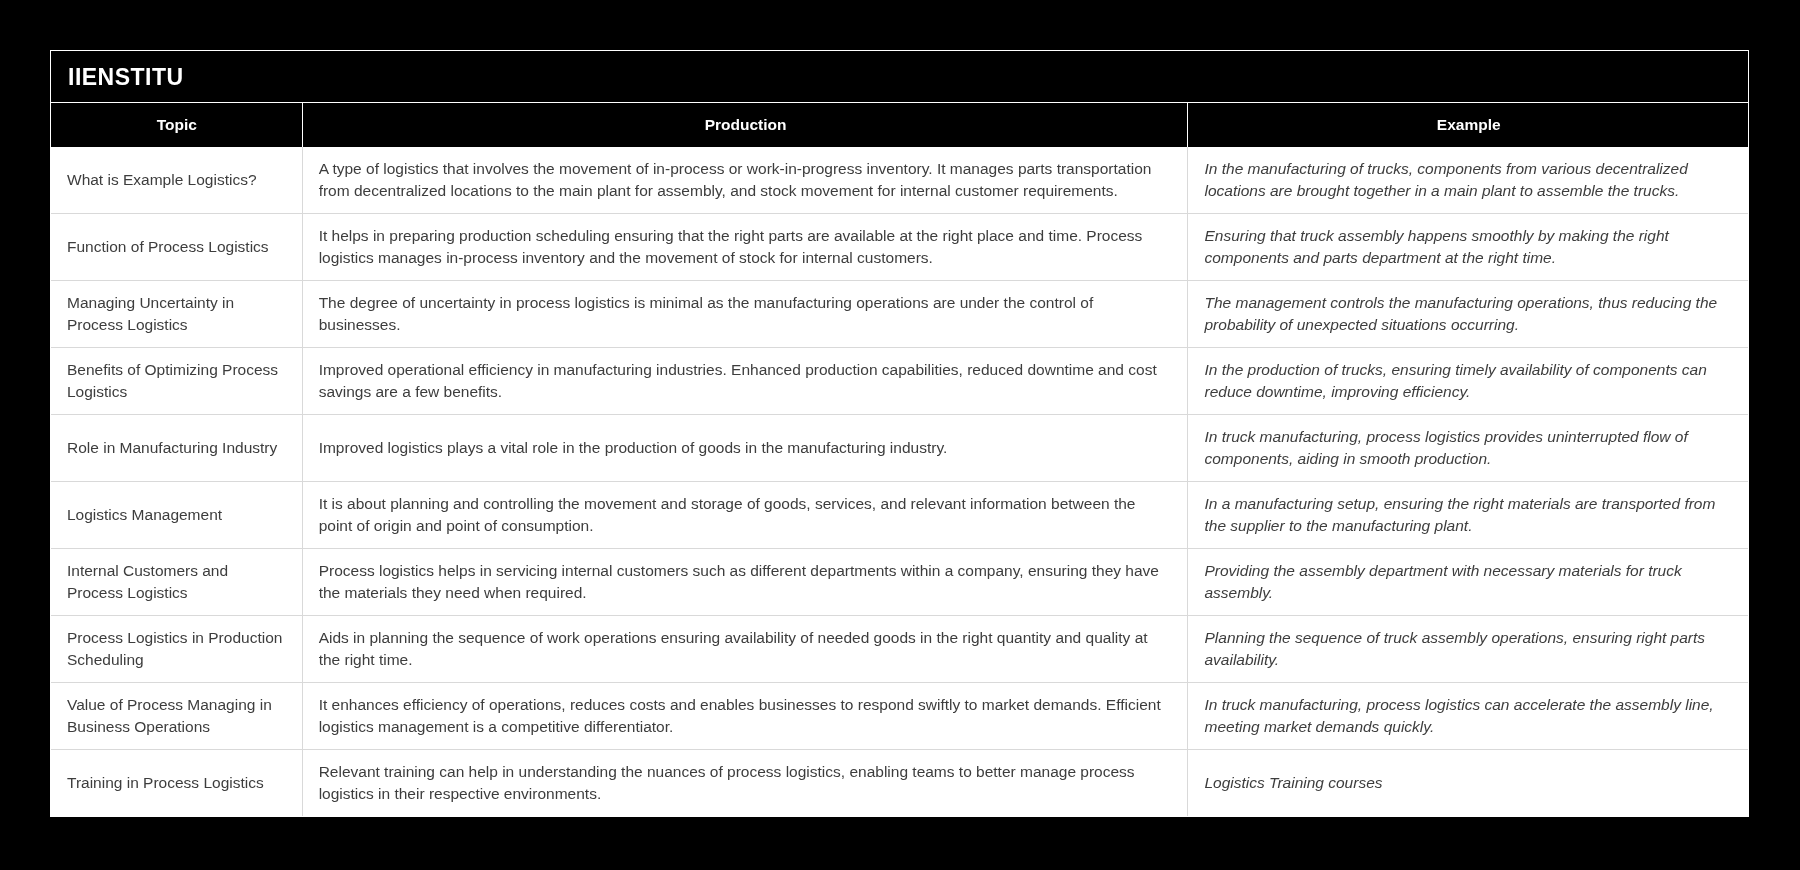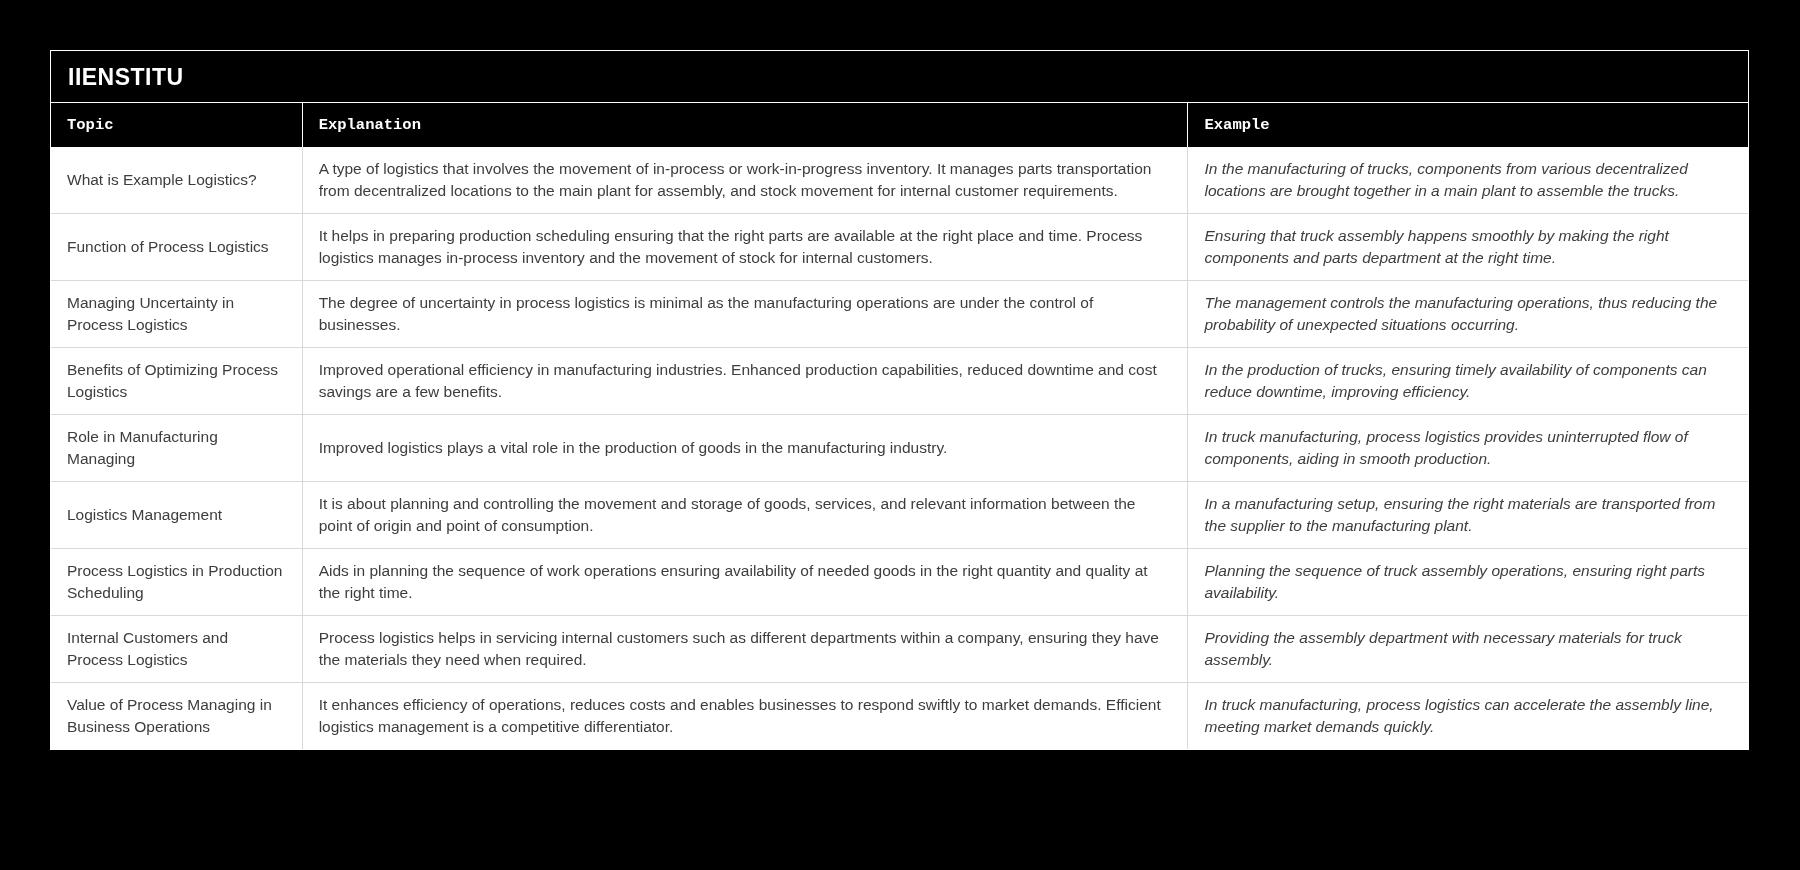--- a/index.html
+++ b/index.html
@@ -51,26 +51,25 @@
     border-collapse: collapse;
     table-layout: fixed;
     background: var(--body-bg);
   }
   table.data-table col.c-topic       { width: 14.8%; }
   table.data-table col.c-explanation { width: 52.2%; }
   table.data-table col.c-example     { width: 33.0%; }
   thead th {
     background: var(--header-bg);
     color: var(--header-text);
-    text-align: left;
+    text-align: center;
     font-size: 15.5px;
     font-weight: bold;
     padding: 13px 15px 13px 16px;
     border-right: 1px solid var(--panel-border);
-    font-family: Liberation Mono, monospace;
   }
   thead th:last-child { border-right: none; }
   tbody td {
     background: var(--body-bg);
     color: var(--body-text);
     font-size: 15.5px;
     line-height: 22px;
     vertical-align: middle;
     padding: 11px 18px 11px 16px;
     border-top: 1px solid var(--divider);
@@ -87,21 +86,21 @@
     <div class="panel-title">IIENSTITU</div>
     <table class="data-table">
       <colgroup>
         <col class="c-topic">
         <col class="c-explanation">
         <col class="c-example">
       </colgroup>
       <thead>
         <tr>
           <th>Topic</th>
-          <th>Explanation</th>
+          <th>Production</th>
           <th>Example</th>
         </tr>
       </thead>
       <tbody>
   <tr>
     <td>What is Example Logistics?</td>
     <td>A type of logistics that involves the movement of in-process or work-in-progress inventory. It manages parts transportation from decentralized locations to the main plant for assembly, and stock movement for internal customer requirements.</td>
     <td>In the manufacturing of trucks, components from various decentralized locations are brought together in a main plant to assemble the trucks.</td>
   </tr>
 
@@ -117,45 +116,50 @@
     <td>The management controls the manufacturing operations, thus reducing the probability of unexpected situations occurring.</td>
   </tr>
 
   <tr>
     <td>Benefits of Optimizing Process Logistics</td>
     <td>Improved operational efficiency in manufacturing industries. Enhanced production capabilities, reduced downtime and cost savings are a few benefits.</td>
     <td>In the production of trucks, ensuring timely availability of components can reduce downtime, improving efficiency.</td>
   </tr>
 
   <tr>
-    <td>Role in Manufacturing Managing</td>
+    <td>Role in Manufacturing Industry</td>
     <td>Improved logistics plays a vital role in the production of goods in the manufacturing industry.</td>
     <td>In truck manufacturing, process logistics provides uninterrupted flow of components, aiding in smooth production.</td>
   </tr>
 
   <tr>
     <td>Logistics Management</td>
     <td>It is about planning and controlling the movement and storage of goods, services, and relevant information between the point of origin and point of consumption.</td>
     <td>In a manufacturing setup, ensuring the right materials are transported from the supplier to the manufacturing plant.</td>
   </tr>
 
   <tr>
+    <td>Internal Customers and Process Logistics</td>
+    <td>Process logistics helps in servicing internal customers such as different departments within a company, ensuring they have the materials they need when required.</td>
+    <td>Providing the assembly department with necessary materials for truck assembly.</td>
+  </tr>
+
+  <tr>
     <td>Process Logistics in Production Scheduling</td>
     <td>Aids in planning the sequence of work operations ensuring availability of needed goods in the right quantity and quality at the right time.</td>
     <td>Planning the sequence of truck assembly operations, ensuring right parts availability.</td>
-  </tr>
-
-  <tr>
-    <td>Internal Customers and Process Logistics</td>
-    <td>Process logistics helps in servicing internal customers such as different departments within a company, ensuring they have the materials they need when required.</td>
-    <td>Providing the assembly department with necessary materials for truck assembly.</td>
   </tr>
 
   <tr>
     <td>Value of Process Managing in Business Operations</td>
     <td>It enhances efficiency of operations, reduces costs and enables businesses to respond swiftly to market demands. Efficient logistics management is a competitive differentiator.</td>
     <td>In truck manufacturing, process logistics can accelerate the assembly line, meeting market demands quickly.</td>
   </tr>
 
+  <tr>
+    <td>Training in Process Logistics</td>
+    <td>Relevant training can help in understanding the nuances of process logistics, enabling teams to better manage process logistics in their respective environments.</td>
+    <td>Logistics Training courses</td>
+  </tr>
 </tbody>
     </table>
   </div>
 </div>
 
 </body></html>

